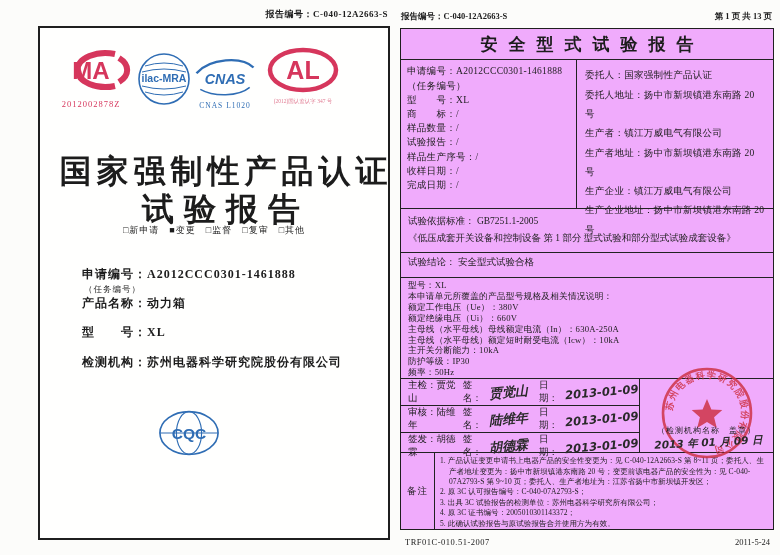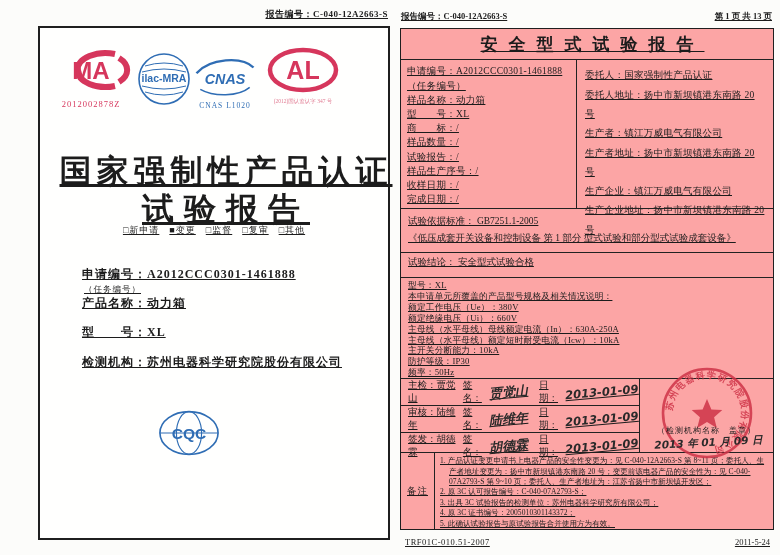--- a/index.html
+++ b/index.html
@@ -1,39 +1,39 @@
 <!DOCTYPE html>
 <html><head>
 <meta charset="utf-8">
 <style>
   html,body{margin:0;padding:0;background:#e9e9e6;}
   .canvas{position:relative;width:780px;height:555px;background:#fcfcfa;overflow:hidden;
           font-family:"Liberation Serif","DejaVu Serif",serif;color:#1c1c1c;}
   
-  .abs{position:absolute;text-decoration:underline;}
+  .abs{position:absolute;}
   
   .lp-repno{left:38px;top:8px;width:350px;text-align:right;font-size:9px;letter-spacing:.5px;font-weight:600;}
   .left-page{left:38px;top:26px;width:348px;height:510px;border:2px solid #1f1f1f;background:#fffffe;}
   .logo-row{position:absolute;left:0;top:14px;width:100%;height:92px;}
   .logo{position:absolute;text-align:center;}
   .logo-cap{font-size:8.5px;letter-spacing:1px;margin-top:1px;}
   .red-t{color:#d6365c;}
   .blue-t{color:#2f6db4;}
   .al-cap{font-size:5.5px;letter-spacing:0;color:#e07a92;}
   .lp-title{left:0;width:100%;text-align:center;font-size:32px;font-weight:700;letter-spacing:5px;padding-left:12px;}
   .lp-title2{letter-spacing:10px;}
   .checkline{left:0;top:196px;width:100%;text-align:center;font-size:9px;}
   .checkline span{margin:0 5px;letter-spacing:1px;}
   .lp-field{left:42px;font-size:12px;font-weight:600;letter-spacing:1px;}
   .lp-field-sm{left:44px;font-size:8.5px;font-weight:400;}
   .cqc-wrap{left:118px;top:380px;width:62px;height:50px;}
   
   .rp-head-l{left:401px;top:11px;font-size:8.5px;font-weight:600;}
   .rp-head-r{left:600px;top:11px;width:172px;text-align:right;font-size:8.5px;font-weight:600;}
-  .right-page{left:400px;top:28px;width:372px;height:500px;border:1.5px solid #1f1f1f;background:#fca5a5;
+  .right-page{left:400px;top:28px;width:372px;height:500px;border:1.5px solid #1f1f1f;background:#f0abfc;
               display:flex;flex-direction:column;font-size:9.5px;}
   .rp-title{height:31px;border-bottom:1px solid #222;display:flex;align-items:center;justify-content:center;
             font-size:17px;font-weight:700;letter-spacing:11px;text-indent:11px;}
   .info-row{height:148px;display:flex;}
   .info-left{width:164px;border-right:1px solid #222;padding:4px 5px 0 6px;line-height:14.2px;letter-spacing:.3px;}
   .info-right{flex:1;padding:6px 6px 0 8px;line-height:19.3px;letter-spacing:.3px;}
   .std-row{height:40px;border-top:1px solid #222;padding:4px 7px 0 7px;line-height:17px;}
   .concl-row{height:21px;border-top:1px solid #222;padding:3px 7px 0 7px;}
   .specs-row{height:99px;border-top:1px solid #222;padding:2px 7px 0 7px;font-size:8.7px;line-height:10.9px;letter-spacing:.2px;}
   .sig-row{height:73px;border-top:1px solid #222;display:flex;position:relative;}
@@ -133,21 +133,20 @@
   <div class="abs rp-head-r">第 1 页 共 13 页</div>
 
   <div class="abs right-page">
 
     <div class="rp-title">安全型式试验报告</div>
 
     <div class="info-row">
       <div class="info-left">
         <div>申请编号：A2012CCC0301-1461888</div>
         <div>（任务编号）</div>
-        <div>样品名称：动力箱</div>
         <div>型　　号：XL</div>
         <div>商　　标：/</div>
         <div>样品数量：/</div>
         <div>试验报告：/</div>
         <div>样品生产序号：/</div>
         <div>收样日期：/</div>
         <div>完成日期：/</div>
       </div>
       <div class="info-right">
         <div>委托人：国家强制性产品认证</div>

